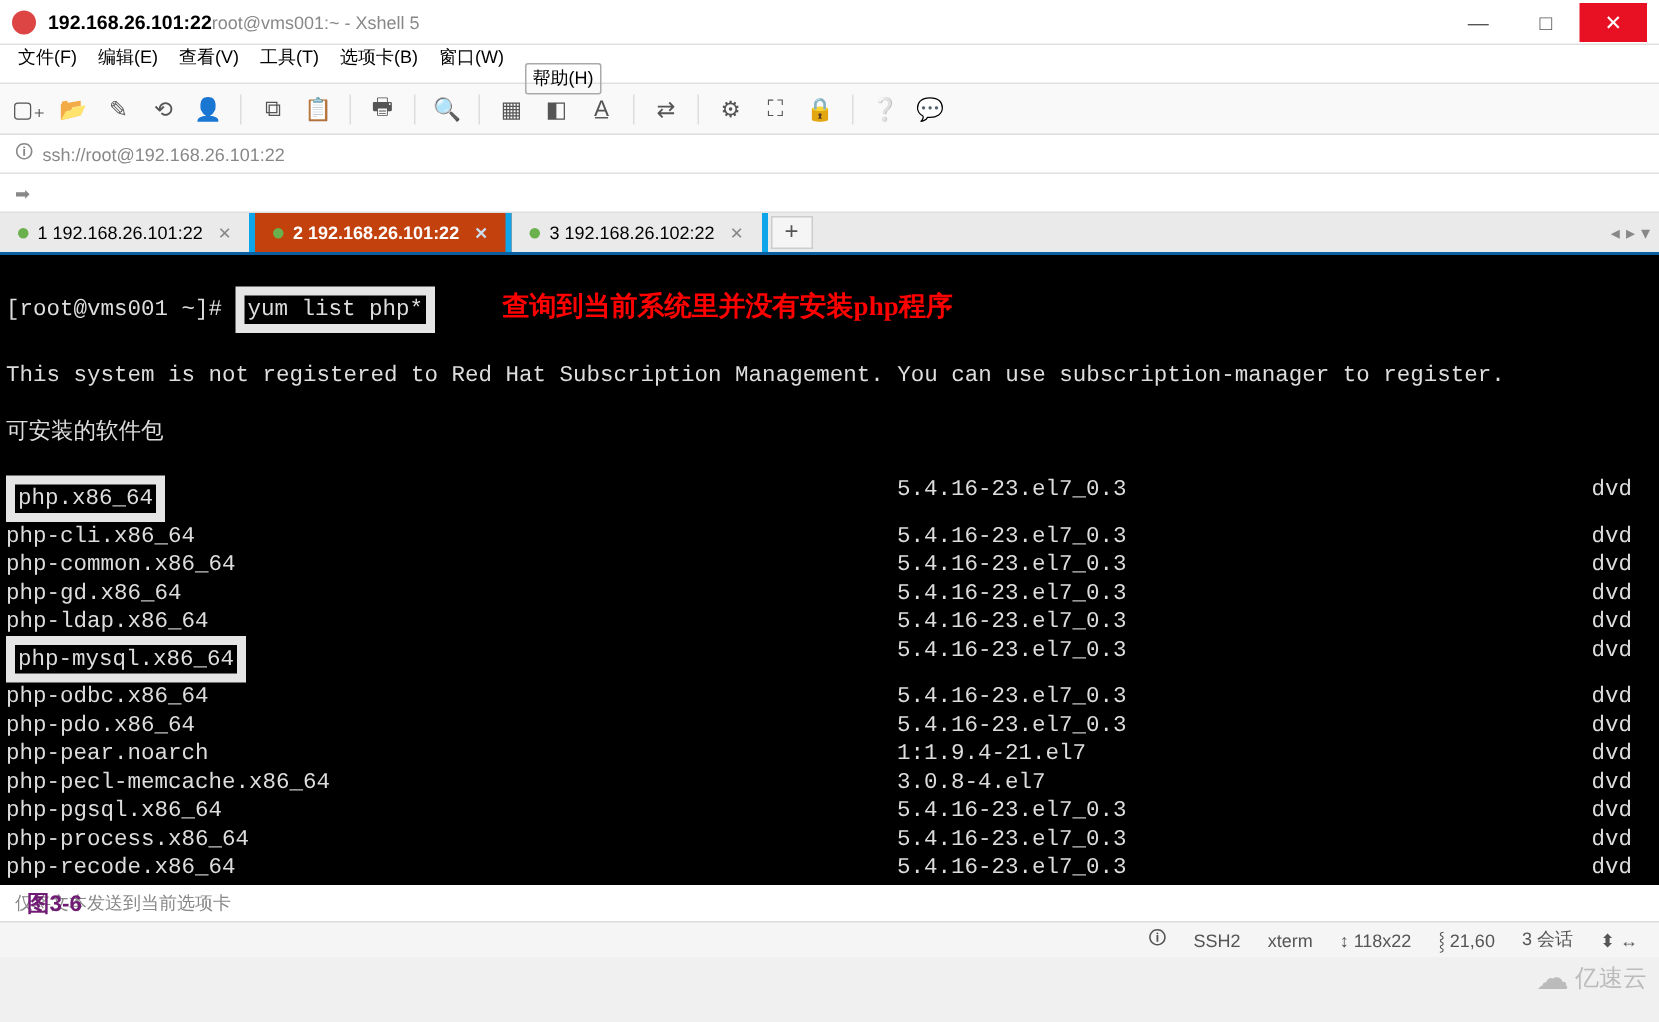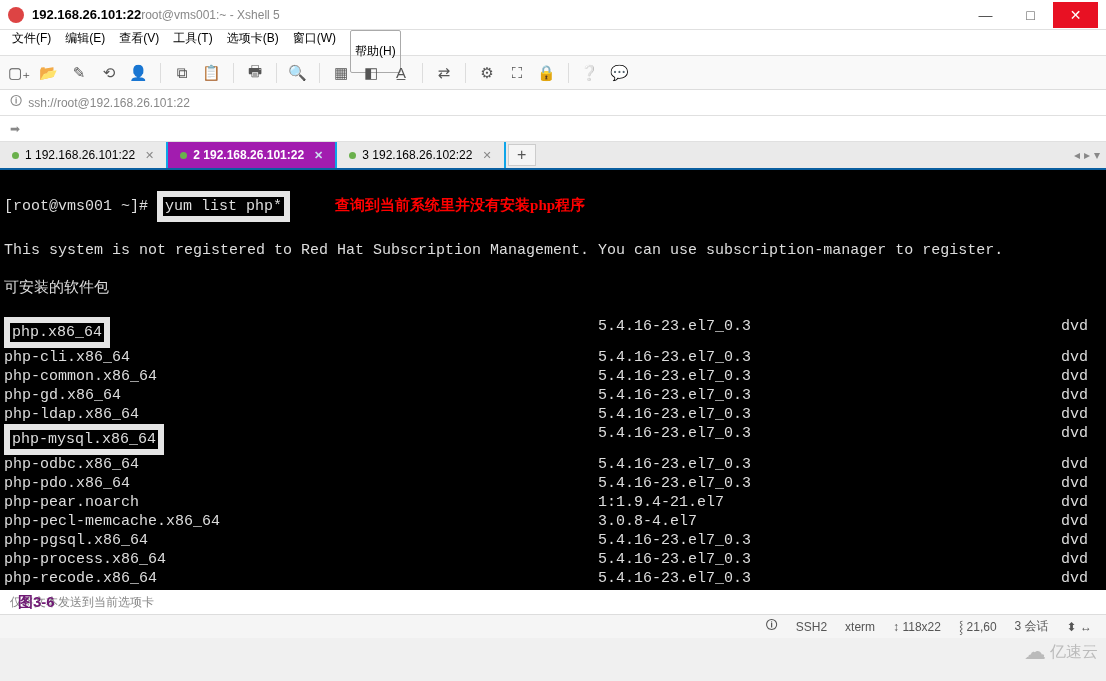--- a/index.html
+++ b/index.html
@@ -6,44 +6,44 @@
 body { font-family: "Microsoft YaHei", Arial, sans-serif; font-size: 12px; background: #f0f0f0; width: 1106px; height: 681px; overflow: hidden; position: relative; }
 .titlebar { height: 30px; background: #fff; display: flex; align-items: center; padding: 0 8px; border-bottom: 1px solid #e0e0e0; }
 .titlebar .app-icon { width: 16px; height: 16px; background: #d44; border-radius: 50%; margin-right: 8px; }
 .titlebar .title-strong { font-weight: bold; font-size: 13px; }
 .titlebar .title-sub { color: #888; font-size: 12px; }
 .winctrl { margin-left: auto; display: flex; }
 .winctrl div { width: 45px; height: 26px; display: flex; align-items: center; justify-content: center; font-size: 14px; color: #555; }
 .winctrl .close { background: #e81123; color: #fff; }
 .menubar { height: 26px; background: #fff; display: flex; align-items: flex-start; padding: 0 12px; border-bottom: 1px solid #e0e0e0; }
 .menubar span { margin-right: 14px; font-size: 12px; }
-.menubar .help { border: 1px solid #aaa; padding: 12px 4px; border-radius: 2px; }
+.menubar .help { border: 1px solid #aaa; padding: 1px 4px; border-radius: 2px; margin-top: 12px; }
 .toolbar { height: 34px; background: #f9f9f9; display: flex; align-items: center; padding: 0 10px; gap: 12px; border-bottom: 1px solid #ddd; color: #555; }
 .toolbar .ico { width: 18px; height: 18px; display: flex; align-items: center; justify-content: center; font-size: 15px; }
 .toolbar .sep { width: 1px; height: 20px; background: #ddd; }
 .addrbar { height: 26px; background: #fff; display: flex; align-items: center; padding: 0 10px; border-bottom: 1px solid #e0e0e0; }
 .addrbar .lock { margin-right: 6px; color: #888; }
 .addrbar .addr { color: #888; font-size: 12px; }
 .hintbar { height: 26px; background: #fff; display: flex; align-items: center; padding: 0 10px; border-bottom: 1px solid #e0e0e0; color: #888; }
 .hintbar .arrow { margin-right: 6px; }
 .tabs { height: 28px; background: #eaeaea; display: flex; align-items: stretch; border-bottom: 2px solid #0a5fa0; }
-.tab { display: flex; align-items: center; padding: 0 12px; border-right: 2px solid #0ea5e9; font-size: 12px; position: relative; }
+.tab { display: flex; align-items: center; padding: 0 12px; border-right: 4px solid #0ea5e9; font-size: 12px; position: relative; }
 .tab .dot { width: 7px; height: 7px; border-radius: 50%; background: #6ab04c; margin-right: 6px; }
-.tab.active { background: #a21caf; color: #fff; font-weight: bold; }
+.tab.active { background: #c2410c; color: #fff; font-weight: bold; }
 .tab .x { margin-left: 10px; color: #888; font-size: 11px; }
 .tab.active .x { color: #cde; }
 .tab.add { width: 28px; justify-content: center; font-size: 16px; color: #555; border: 1px solid #ccc; margin: 2px; background: #f5f5f5;}
 .tabs .navend { margin-left: auto; display: flex; align-items: center; padding: 0 6px; color: #888; gap: 4px; }
 .terminal { background: #000; color: #ddd; font-family: "Consolas", "Courier New", monospace; font-size: 15px; line-height: 19px; padding: 2px 4px; height: 420px; overflow: hidden; white-space: pre; position: relative; }
 .terminal .row { display: flex; }
 .terminal .col1 { width: 550px; }
 .terminal .col2 { width: 460px; margin-left: 44px; }
 .terminal .col3 { flex: 1; text-align: right; padding-right: 14px; }
 .redbox { border: 6px solid #e5e5e5; display: inline-block; padding: 0 2px; }
-.red-ann { color: #f00; font-weight: bold; font-family: "Microsoft YaHei"; font-size: 15px; }
+.red-ann { color: #f00; font-weight: bold; font-family: "Microsoft YaHei"; font-size: 18px; }
 .footer-hint { height: 24px; background: #fff; display: flex; align-items: center; padding: 0 10px; color: #888; font-size: 12px; position:relative;}
 .footer-hint .figlabel { position: absolute; left: 18px; color: #701a75; font-weight: bold; font-size: 15px; }
 .statusbar { height: 24px; background: #f5f5f5; border-top: 1px solid #ddd; display: flex; align-items: center; justify-content: flex-end; padding: 0 14px; gap: 18px; font-size: 12px; color: #555; }
 .watermark { position: absolute; right: 8px; bottom: 16px; color: #bbb; font-size: 16px; display:flex; align-items:center; gap:4px;}
 .watermark .cloud { font-size: 22px; }
 </style>
 </head>
 <body>
 
 <div class="titlebar">

